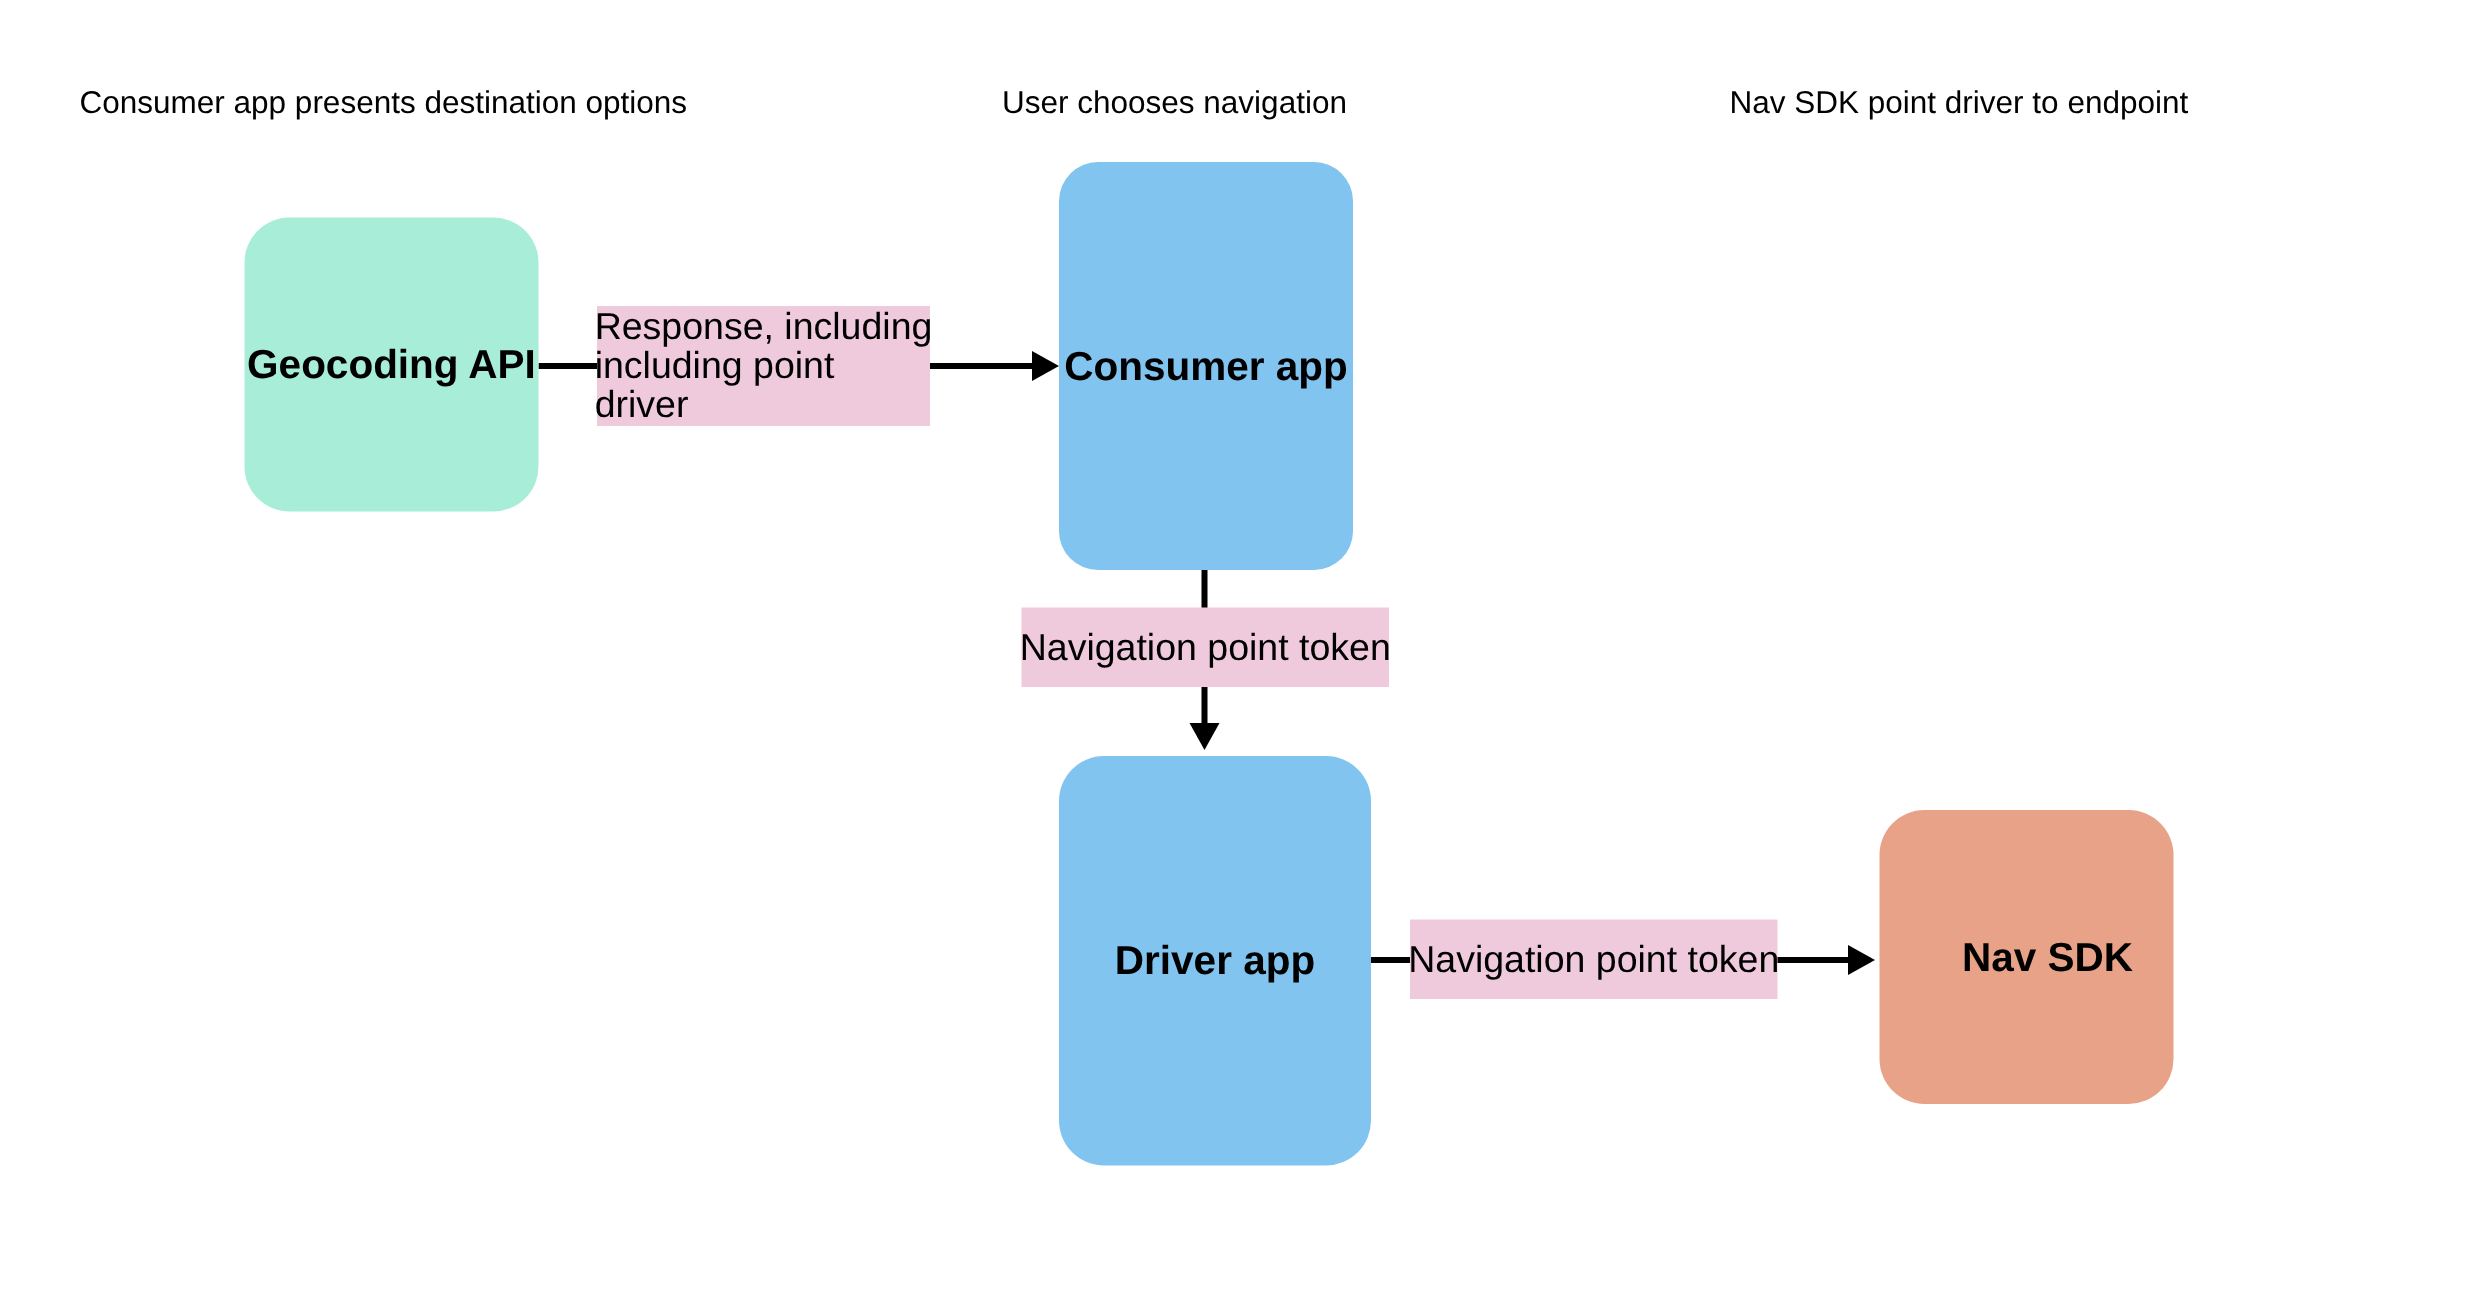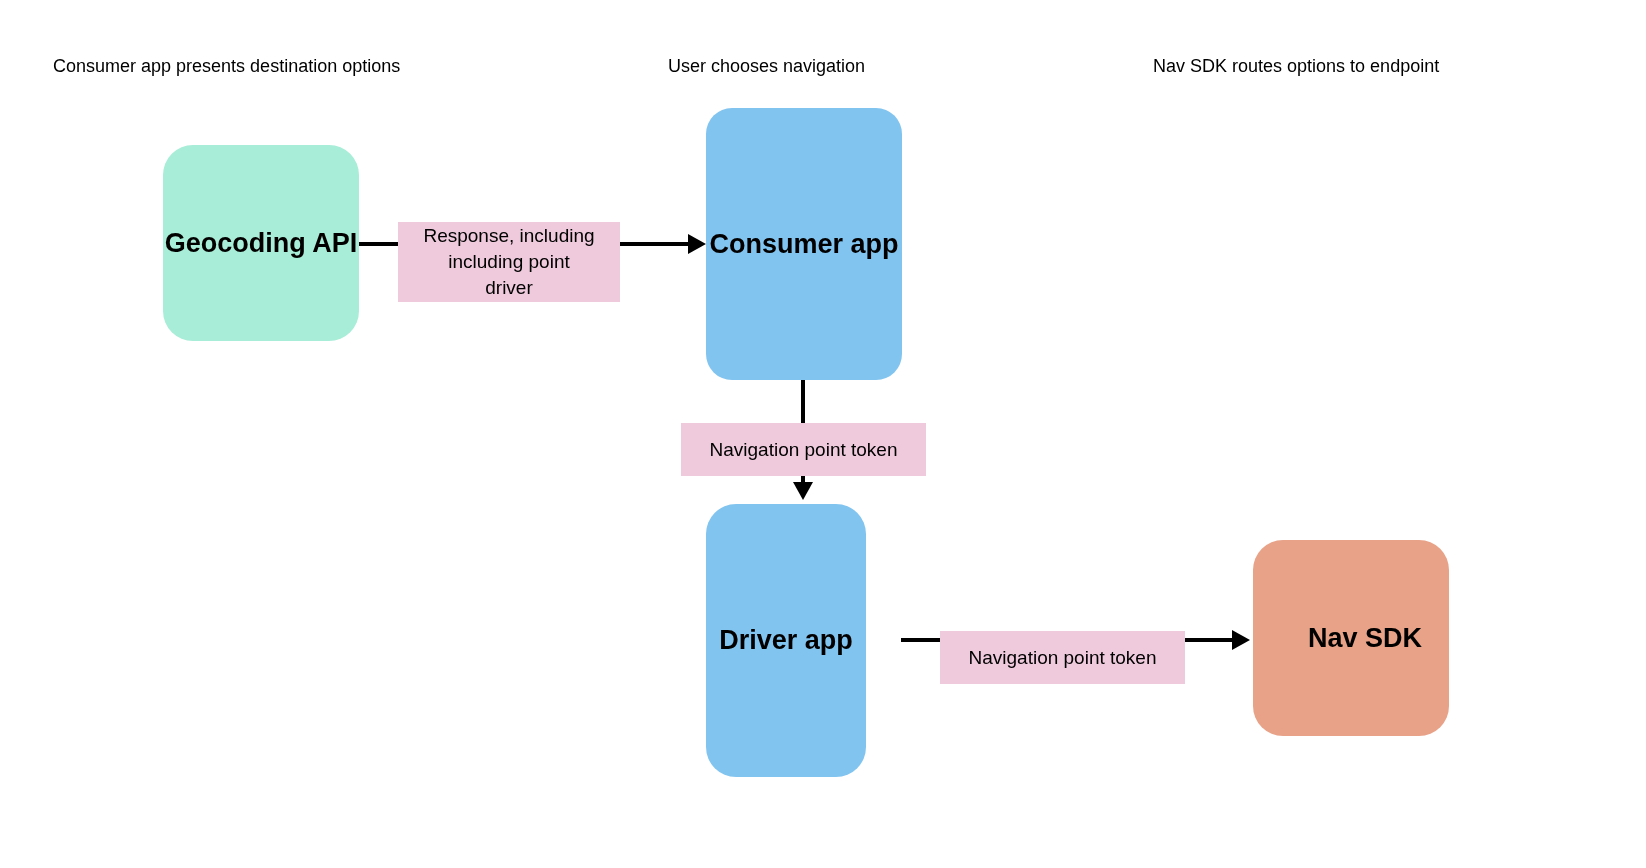--- a/index.html
+++ b/index.html
@@ -13,21 +13,21 @@
   }
   #canvas {
     position: relative;
     width: 1646px;
     height: 868px;
     background: #ffffff;
     overflow: hidden;
   }
   .col-head {
     position: absolute;
-    font-size: 18px;
+    font-size: 21px;
     color: #000000;
     white-space: nowrap;
     line-height: 1.2;
     font-weight: 400;
   }
   .node {
     position: absolute;
     border-radius: 30px;
     display: flex;
     align-items: center;
@@ -52,21 +52,21 @@
     left: 706px;
     top: 108px;
     width: 196px;
     height: 272px;
     background: #82c4f0;
     border-radius: 26px;
   }
   #node-driver {
     left: 706px;
     top: 504px;
-    width: 160px;
+    width: 208px;
     height: 273px;
     background: #82c4f0;
   }
   #node-navsdk {
     left: 1253px;
     top: 540px;
     width: 196px;
     height: 196px;
     background: #e8a287;
     padding-left: 28px;
@@ -94,28 +94,26 @@
     width: 0;
     height: 0;
     border-left: 10px solid transparent;
     border-right: 10px solid transparent;
     border-top: 18px solid #000000;
   }
   .edge-label {
     position: absolute;
     background: #efcadc;
     color: #000000;
-    font-size: 19px;
+    font-size: 25px;
     line-height: 26px;
-    text-align: center;
     display: flex;
     align-items: center;
     justify-content: center;
     box-sizing: border-box;
-    margin-top: 18px;
   }
   .edge-label span {
     display: block;
     white-space: nowrap;
   }
   #label-response {
     left: 398px;
     top: 204px;
     width: 222px;
     height: 80px;
@@ -136,21 +134,21 @@
     height: 53px;
   }
 </style>
 </head>
 <body>
 
 <div id="canvas">
 
   <div class="col-head" style="left:53px; top:56px;">Consumer app presents destination options</div>
   <div class="col-head" style="left:668px; top:56px;">User chooses navigation</div>
-  <div class="col-head" style="left:1153px; top:56px;">Nav SDK routes options to endpoint</div>
+  <div class="col-head" style="left:1153px; top:56px;">Nav SDK point driver to endpoint</div>
 
   <div class="edge-line-h" style="left:359px; top:242px; width:340px;"></div>
   <div class="arrowhead-right" style="left:688px; top:234px;"></div>
 
   <div class="edge-line-v" style="left:801px; top:380px; height:104px;"></div>
   <div class="arrowhead-down" style="left:793px; top:482px;"></div>
 
   <div class="edge-line-h" style="left:901px; top:638px; width:334px;"></div>
   <div class="arrowhead-right" style="left:1232px; top:630px;"></div>
 

